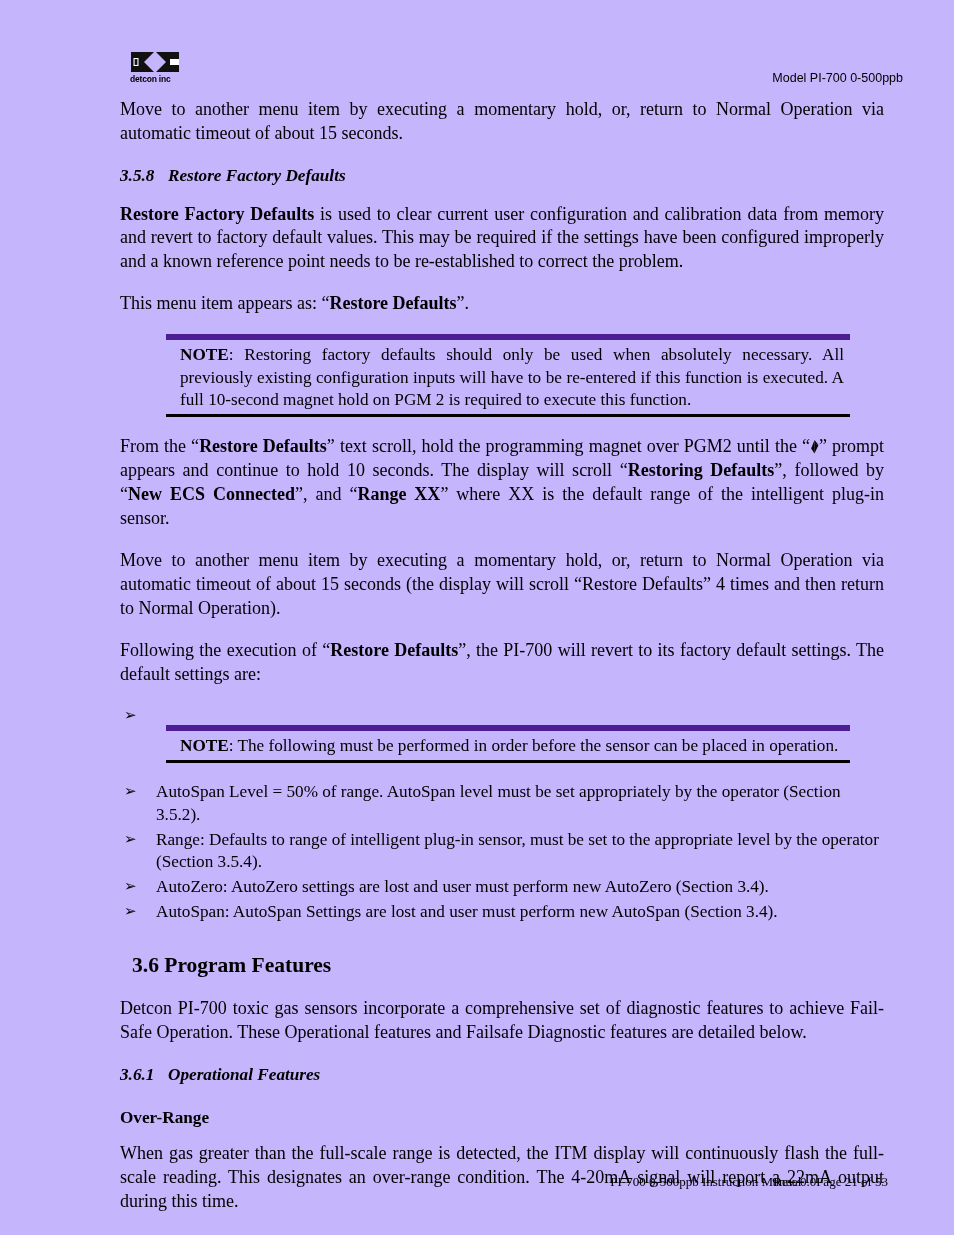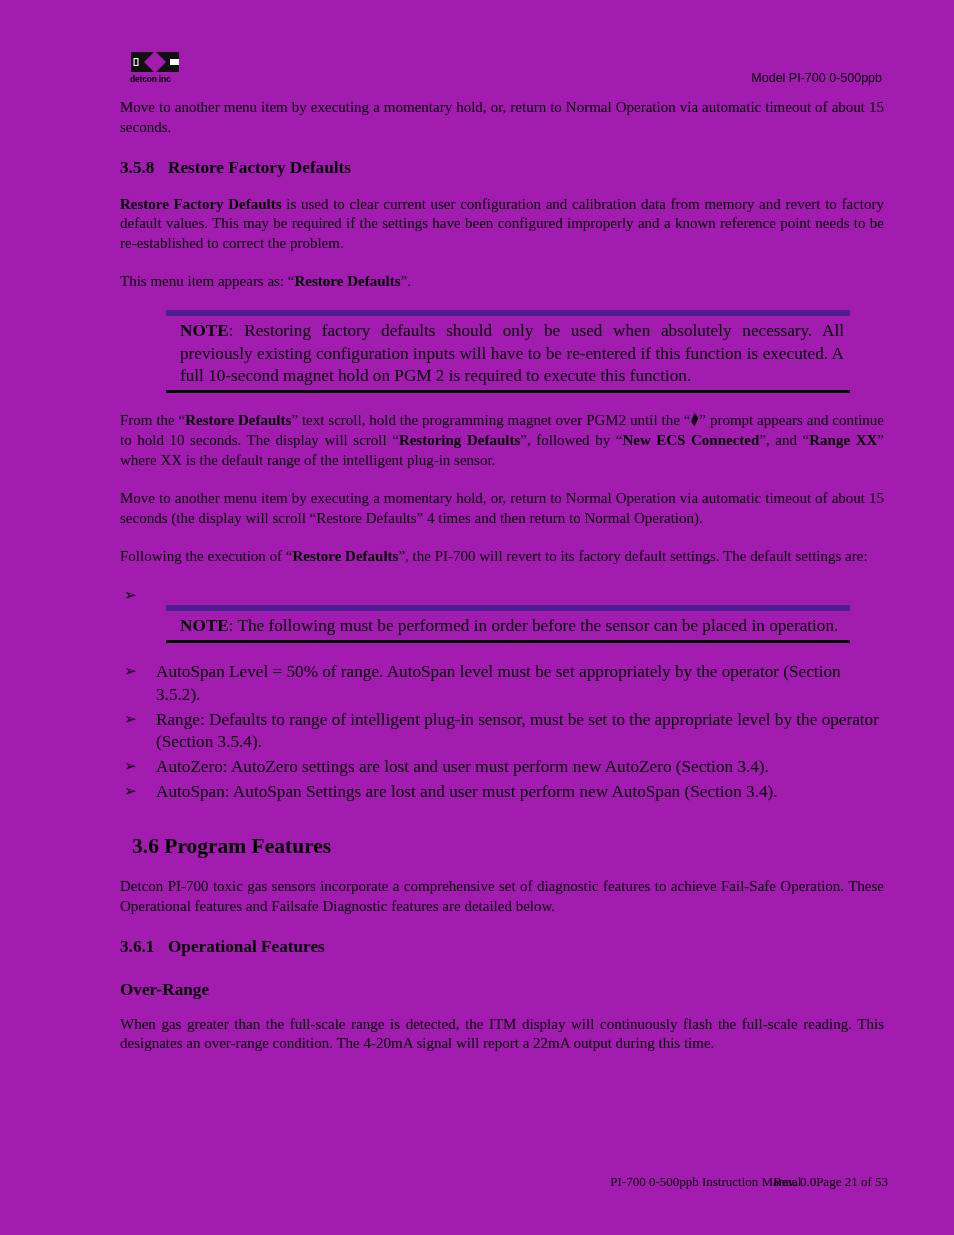--- a/index.html
+++ b/index.html
@@ -8,21 +8,21 @@
     background: #ffffff;
   }
   body {
     font-family: "Liberation Serif", "DejaVu Serif", serif;
     color: #000000;
   }
   .page {
     position: relative;
     width: 954px;
     height: 1235px;
-    background: #a21caf;
+    background: #c4b5fd;
     box-sizing: border-box;
     overflow: hidden;
   }
 
   
   .header {
     position: absolute;
     left: 0;
     top: 38px;
     width: 954px;
@@ -47,50 +47,51 @@
     top: 23px;
     font-family: "Liberation Sans", "DejaVu Sans", sans-serif;
     font-weight: bold;
     font-size: 8.5px;
     letter-spacing: -0.2px;
     color: #000;
     white-space: nowrap;
   }
   .header-right {
     position: absolute;
-    right: 72px;
+    right: 51px;
     top: 33px;
     font-family: "Liberation Sans", "DejaVu Sans", sans-serif;
     font-size: 12.5px;
     color: #000;
     white-space: nowrap;
   }
 
   
   .body-area {
     position: absolute;
     left: 120px;
     top: 98px;
     width: 768px;
   }
 
   p.para {
     margin: 0 4px 18px 0;
-    font-size: 15px;
+    font-size: 18px;
     line-height: 1.33;
     text-align: justify;
     text-justify: inter-word;
     hyphens: none;
   }
 
   h3.sub-head {
     margin: 20px 0 16px 0;
     font-size: 17.2px;
     font-weight: bold;
     line-height: 1.2;
+    font-style: italic;
   }
   h3.sub-head .num {
     display: inline-block;
     min-width: 48px;
   }
 
   h2.major-head {
     margin: 30px 0 18px 12px;
     font-size: 21.5px;
     font-weight: bold;

